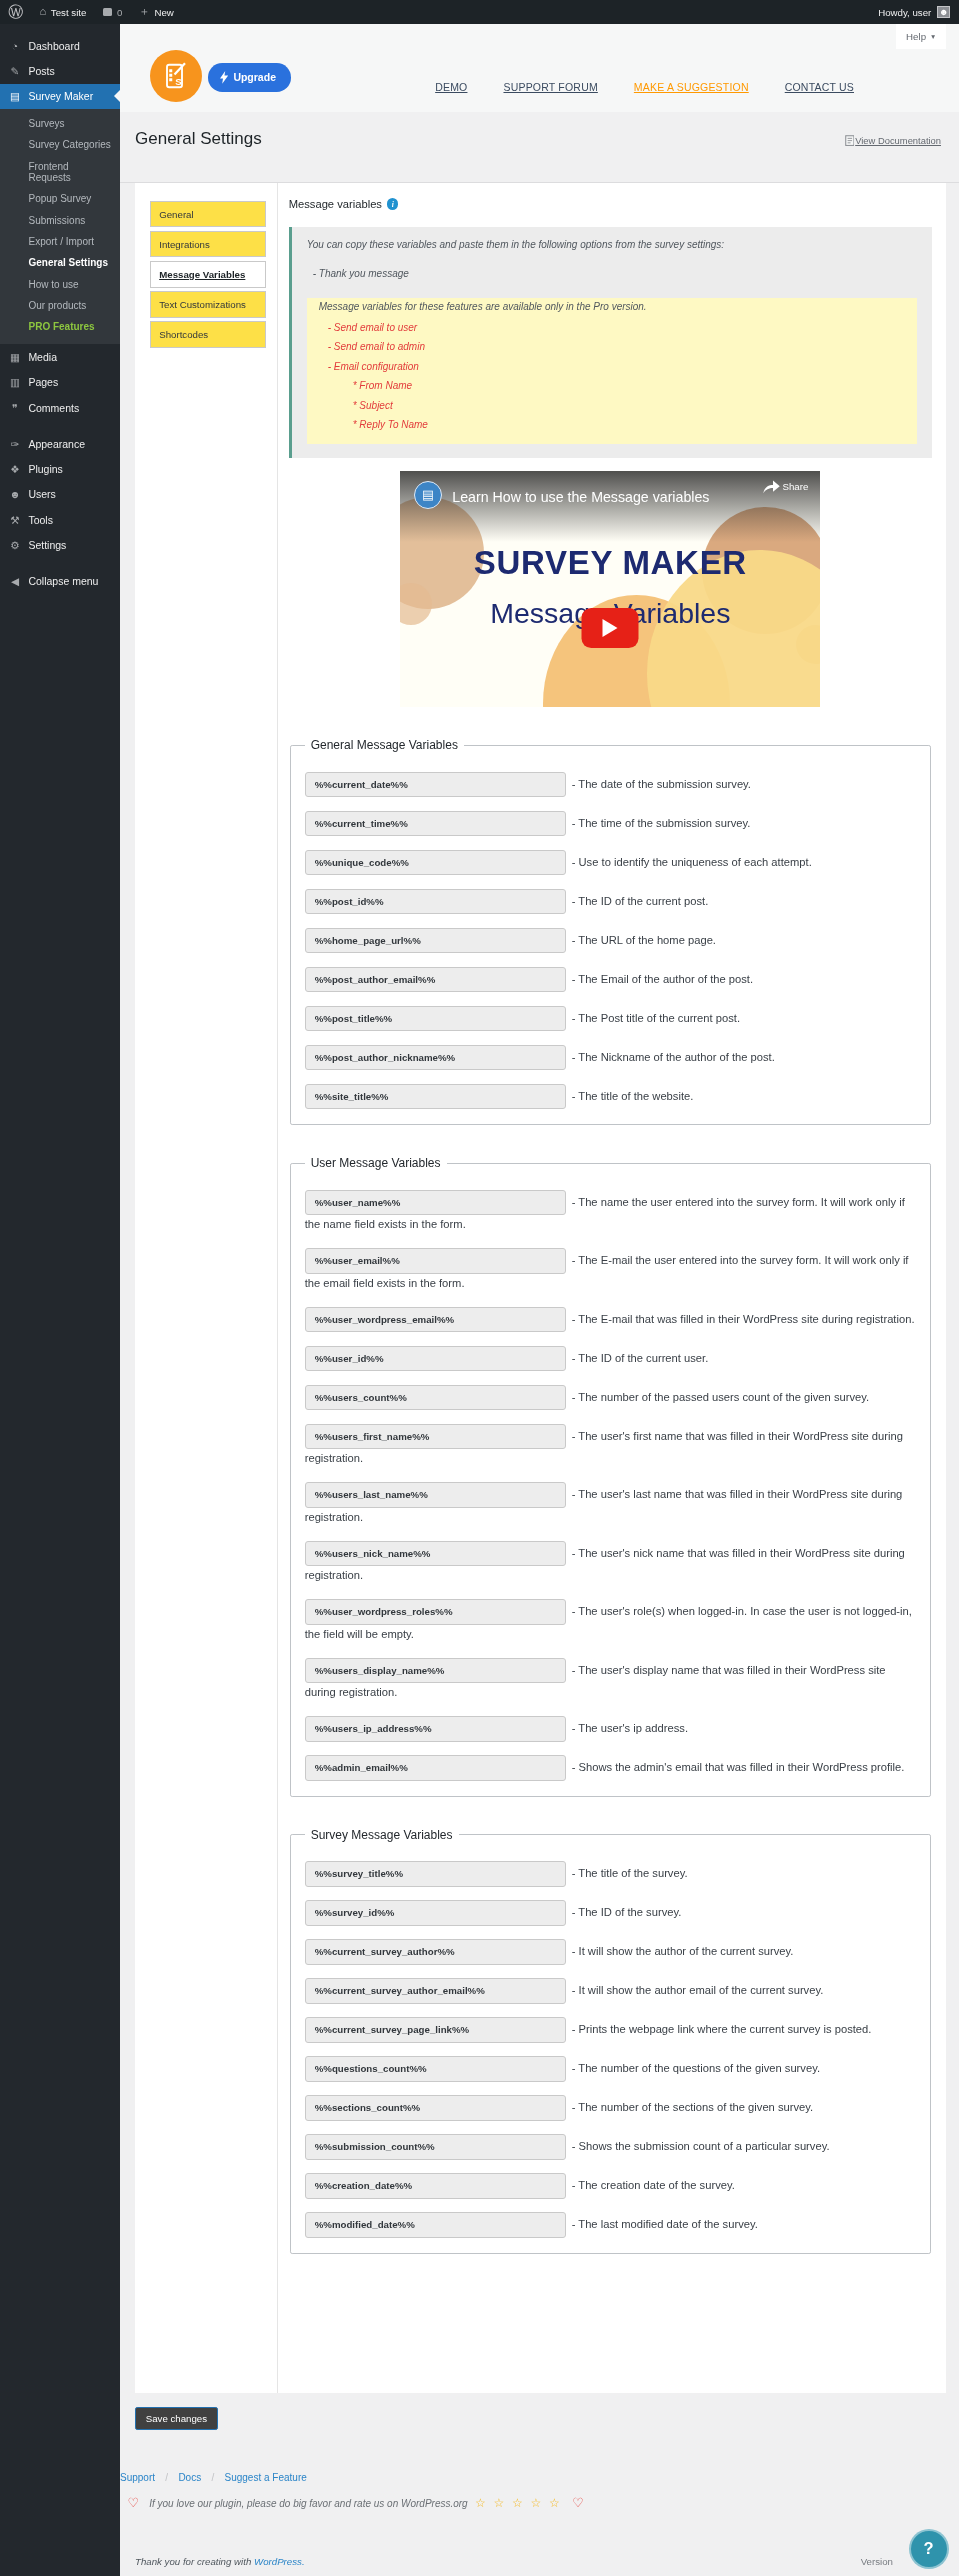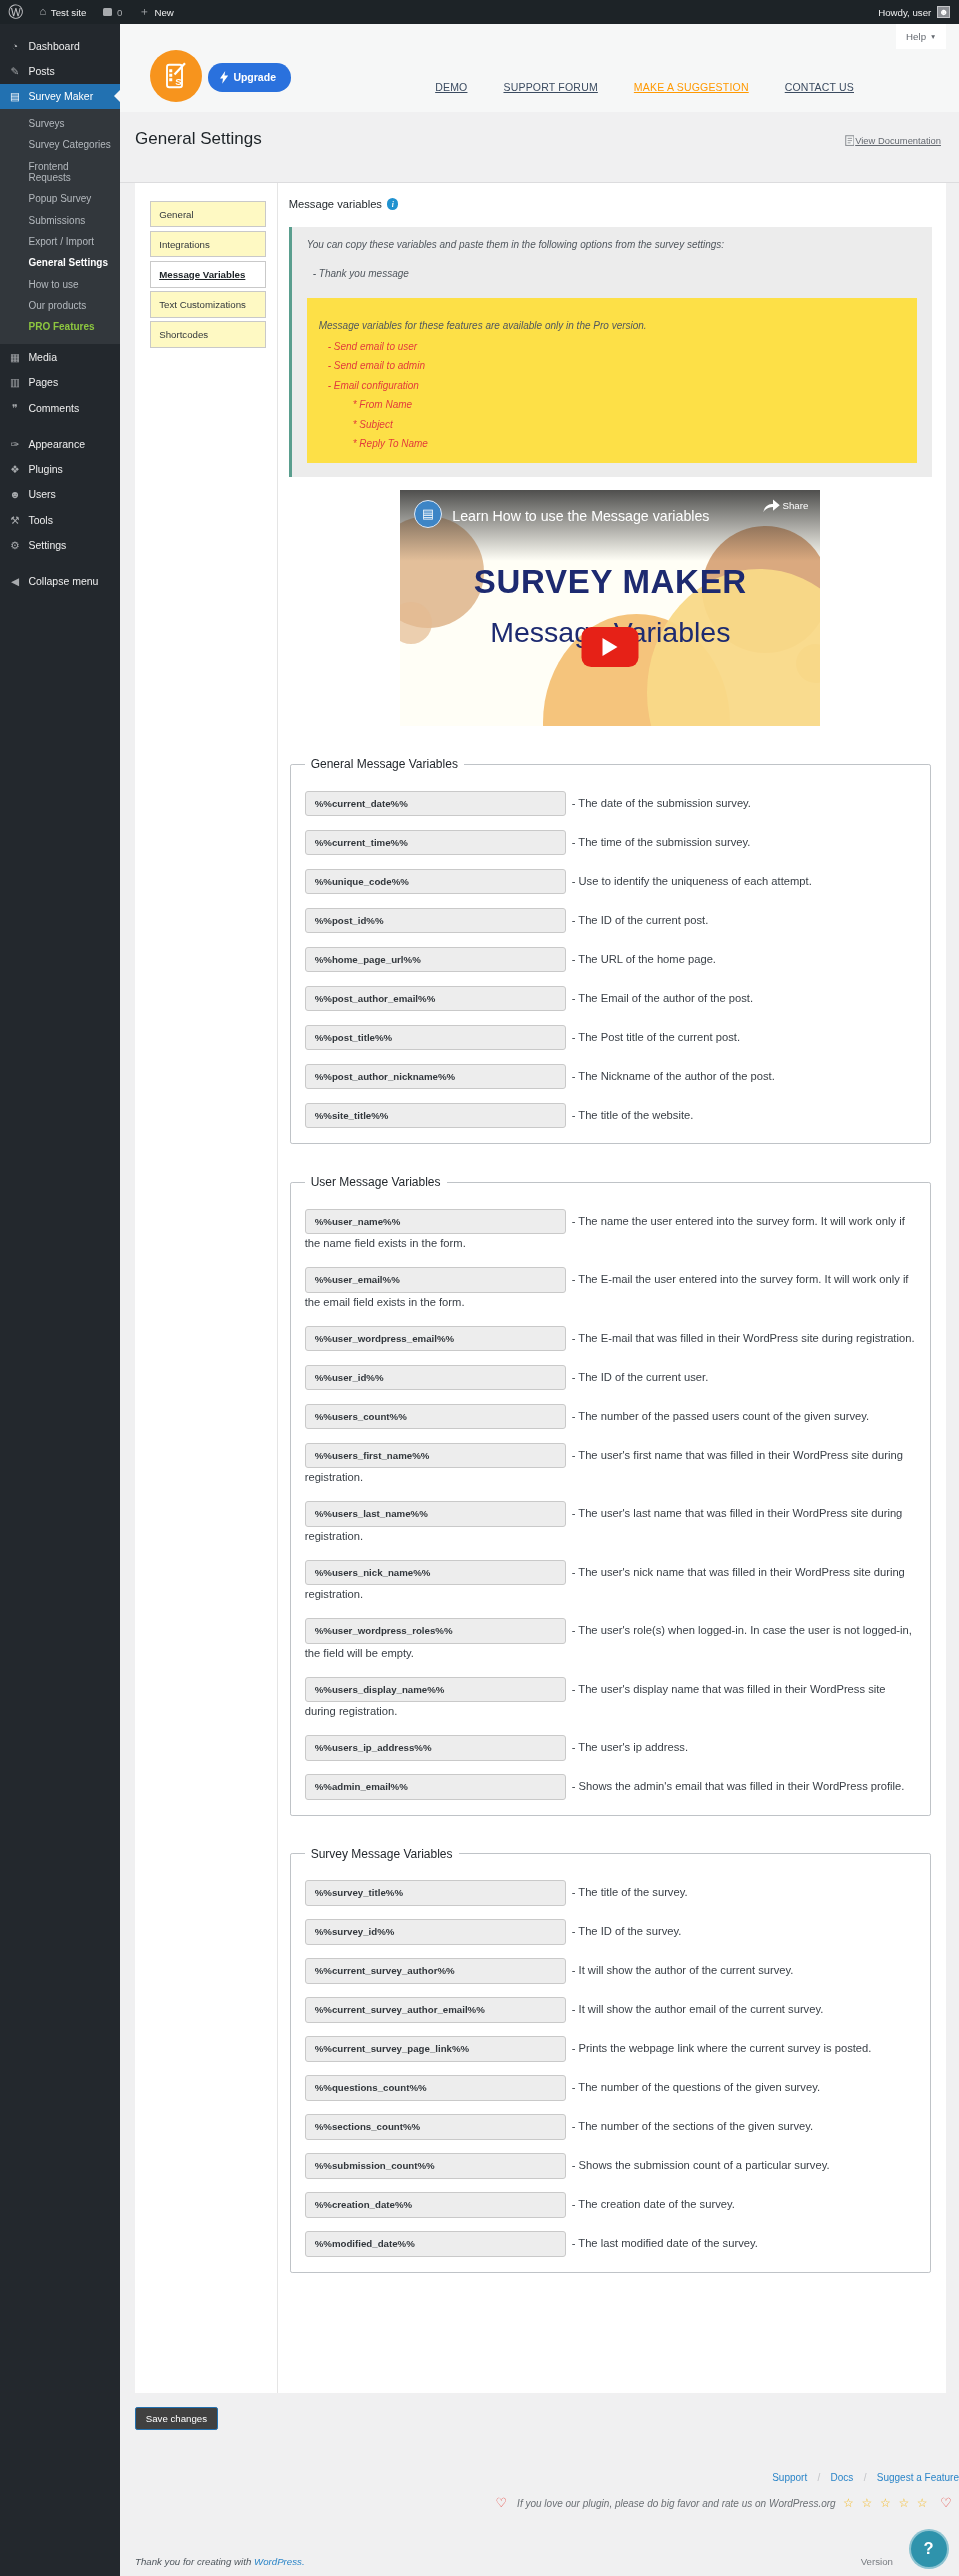--- a/index.html
+++ b/index.html
@@ -51,33 +51,33 @@
   .hnav.orange { color:#f90; }
   .help-tab { position:absolute; top:0; right:13.5px; background:#fff; color:#646970;
     font-size:9.7px; padding:6.7px 10.5px 7.5px; display:flex; gap:5.2px; align-items:center; cursor:pointer; }
   .title-area { height:71px; position:relative; border-bottom:0.7px solid #dcdcde; margin-right:0; }
   .title-area h1 { font-size:17px; font-weight:400; color:#1d2327; padding:16.5px 0 0 15px; }
   .view-doc { position:absolute; right:18px; top:22.5px; display:flex; align-items:center; gap:1px;
     font-size:9.4px; color:#646970; text-decoration:underline; cursor:pointer; }
   
   .container { background:#fff; margin:0 13.5px 0 15px; min-height:2210px; display:flex; }
   .tabs-col { flex:0 0 143px; padding:18px 11.2px 0 15px; border-right:0.7px solid #e5e5e5; }
-  .tab { display:block; width:116px; padding:6.7px 8.2px; margin-bottom:3.7px; background:#fef9c3;
+  .tab { display:block; width:116px; padding:6.7px 8.2px; margin-bottom:3.7px; background:#fde047;
     border:0.7px solid #c9c9c9; font-size:9.7px; color:#32373c; cursor:pointer; }
   .tab.active { background:#fff; font-weight:bold; text-decoration:underline; color:#1d2327; }
   .content-col { flex:1; padding:15px 13.5px 30px 10.5px; }
   .mv-heading { display:flex; align-items:center; gap:5.2px; font-size:11.2px; color:#1d2327; }
   .info-icon { width:11.2px; height:11.2px; border-radius:50%; background:#2092d0; color:#fff;
     font-size:7.5px; font-style:italic; font-weight:bold; display:inline-flex;
     align-items:center; justify-content:center; font-family:"Liberation Serif", serif; }
   .note-box { margin-top:16.5px; background:#ececec; border-left:3px solid #5a9e8e;
     padding:12px 15px 13.5px; font-style:italic; font-size:10px; color:#50575e; }
   .note-intro { margin-bottom:18px; }
   .note-item { margin:0 0 19.5px 6px; }
-  .pro-box { background:#fde047; padding:22px 12px 12px; }
+  .pro-box { background:#fef9c3; padding:3px 12px 12px; }
   .pro-note { margin-bottom:7.5px; }
   .pro-item { color:#e23b3b; margin:4.5px 0 0 9px; line-height:15px; }
   .pro-item.sub { margin-left:34px; }
   
   .video { position:relative; width:420px; height:236px; margin:13.5px auto 0;
     background:#fffef6; overflow:hidden; }
   .vc { position:absolute; border-radius:50%; }
   .c1 { width:112px; height:112px; left:-28.5px; top:25.5px; background:#dcaf83; opacity:.8; }
   .c2 { width:42px; height:42px; left:-10.5px; top:112px; background:#e4bb92; opacity:.7; }
   .c3 { width:127px; height:127px; right:-9px; top:36px; background:#d49a6a; opacity:.85; }
@@ -107,21 +107,21 @@
   .var-row { margin:13.5px 1.5px 0 3px; line-height:19.5px; }
   .var-box { display:inline-block; width:261px; height:25.5px; line-height:24px;
     background:#ededed; border:0.7px solid #c9c9c9; border-radius:3px; padding:0 9px;
     font-weight:bold; font-size:9.7px; color:#32373c; vertical-align:middle;
     margin-right:6px; cursor:text; overflow:hidden; }
   .var-desc { font-size:11.2px; color:#3a4047; }
   
   .save-btn { display:inline-block; margin:13.5px 0 0 15px; background:#404040;
     border:0.7px solid #2271b1; border-radius:2.2px; color:#fff; font-size:9.7px;
     padding:5.2px 9.7px; cursor:pointer; font-family:inherit; }
-  .footer-center { margin-top:42px; text-align:right; }
+  .footer-center { margin-top:42px; text-align:left; }
   .flinks { font-size:10px; }
   .flinks a { color:#2b85c8; text-decoration:none; cursor:pointer; }
   .fsep { color:#c3c4c7; margin:0 7.5px; }
   .rate-line { margin-top:12px; font-size:10px; color:#6b7075; font-style:italic; }
   .heart { color:#e53935; font-style:normal; font-size:12.7px; margin:0 7.5px; }
   .stars { color:#f5b921; font-style:normal; font-size:12px; letter-spacing:2.2px; margin-left:4.5px; }
   .bottom-row { position:absolute; left:15px; right:0; bottom:9px; font-size:9.7px; }
   .thanks { font-style:italic; color:#50575e; }
   .thanks a { color:#2b85c8; text-decoration:none; cursor:pointer; }
   .version { position:absolute; right:66px; bottom:0; color:#787c82;margin-top:29px; }

